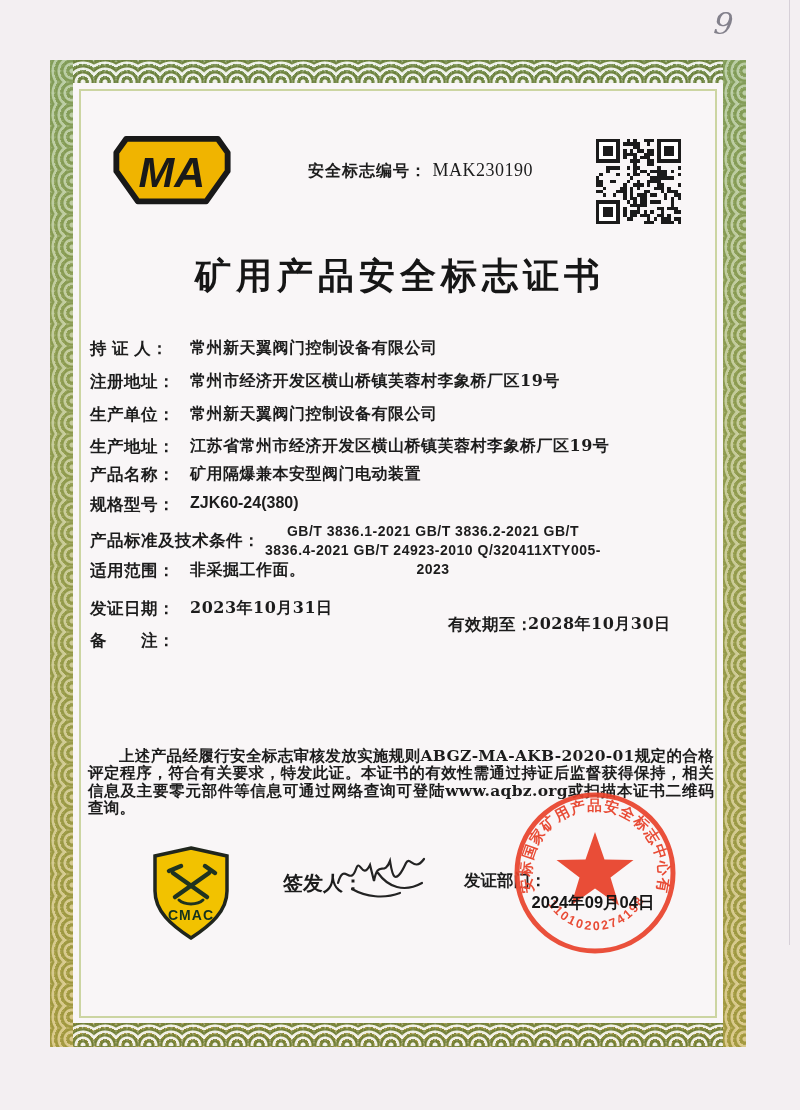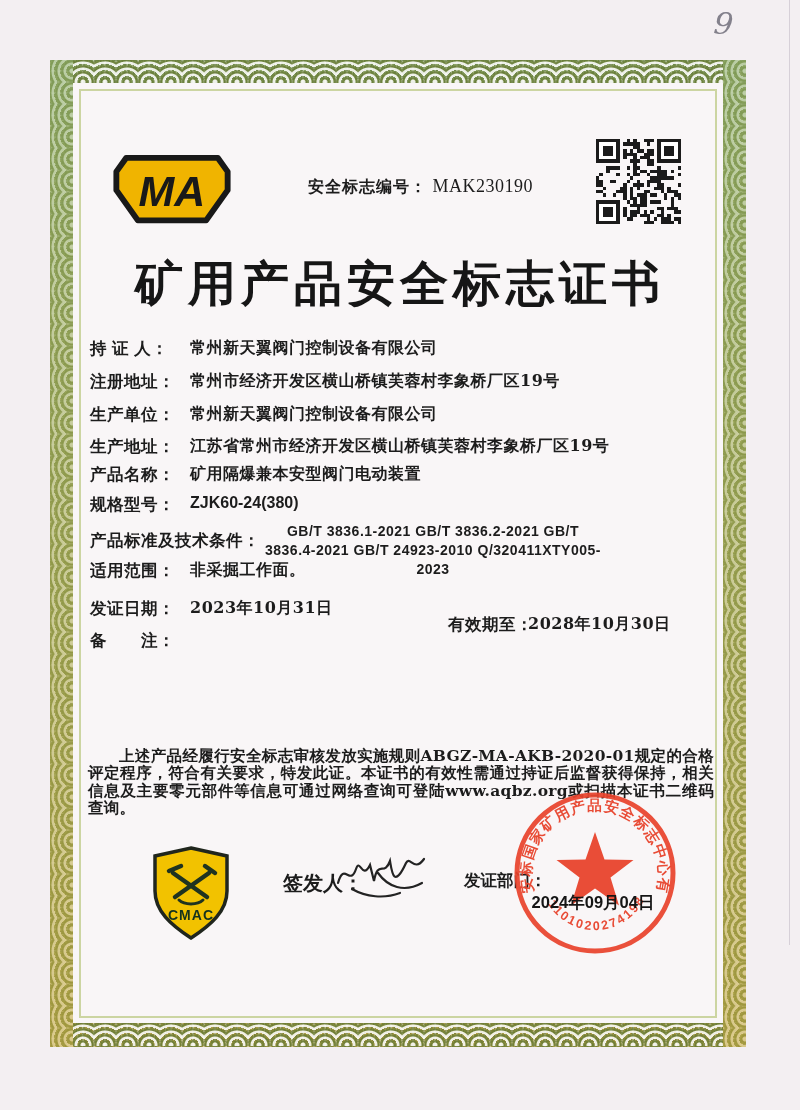--- a/index.html
+++ b/index.html
@@ -37,27 +37,27 @@
   .band.bottom{left:0;bottom:0;right:0;height:24px;background-color:#c1a84f;}
   .band.left,.band.right{top:0;bottom:0;width:23px;background-color:#aab06a;}
   .band.left{left:0;} .band.right{right:0;}
   .band.left::after,.band.right::after{
     content:"";position:absolute;inset:0;
     background:linear-gradient(to bottom, rgba(142,176,110,.55), rgba(201,169,63,.55));
   }
   .frame-gap{position:absolute;inset:23px;background:#f9f6f7;}
   .frame-line{position:absolute;inset:29px;border:2px solid #ccd5a2;background:#f9f6f7;}
   
-  .ma-logo{position:absolute;left:113px;top:155px;width:118px;height:82px;}
-  .certno{position:absolute;left:308px;top:176px;font-size:16px;font-weight:bold;letter-spacing:1px;}
+  .ma-logo{position:absolute;left:113px;top:136px;width:118px;height:82px;}
+  .certno{position:absolute;left:308px;top:160px;font-size:16px;font-weight:bold;letter-spacing:1px;}
   .certno .no{font-family:"Liberation Serif",serif;font-weight:normal;font-size:18px;letter-spacing:.5px;}
   .qr{position:absolute;left:596px;top:139px;width:85px;height:85px;}
   .doc-title{
     position:absolute;left:0;right:0;top:252px;text-align:center;
-    font-size:48px;font-weight:bold;letter-spacing:5px;color:#161616;
+    font-size:36px;font-weight:bold;letter-spacing:5px;color:#161616;
     font-family:"Liberation Sans",sans-serif;
   }
   
   .row{position:absolute;left:90px;white-space:nowrap;}
   .lbl{font-weight:bold;font-size:16.5px;letter-spacing:.5px;display:inline-block;}
   .val{
     position:absolute;left:100px;top:0;font-weight:bold;font-size:16px;
     font-family:"DejaVu Serif",serif;letter-spacing:.5px;text-align:center;
   }
   .val.latin{font-family:"Liberation Sans",sans-serif;font-size:16px;letter-spacing:0;}

